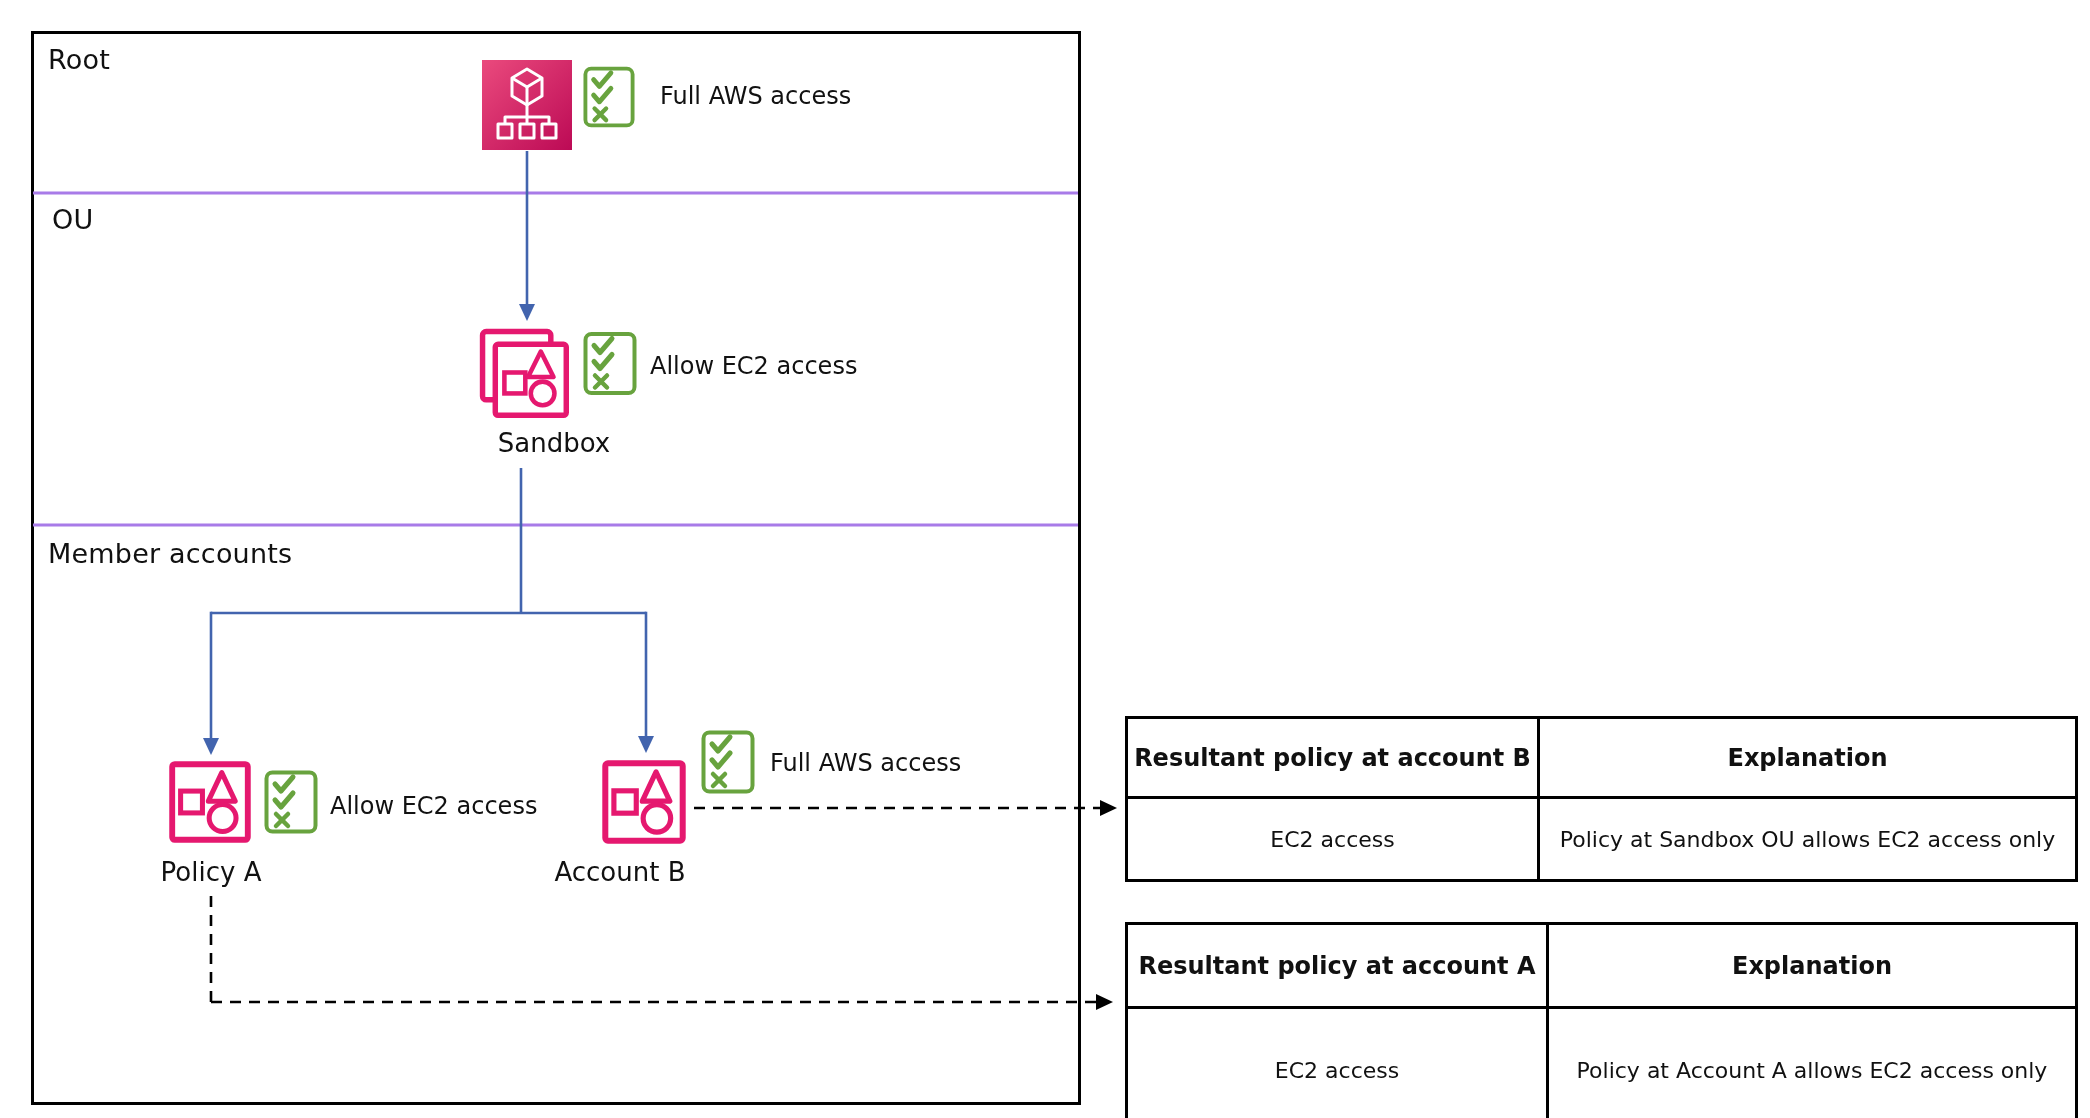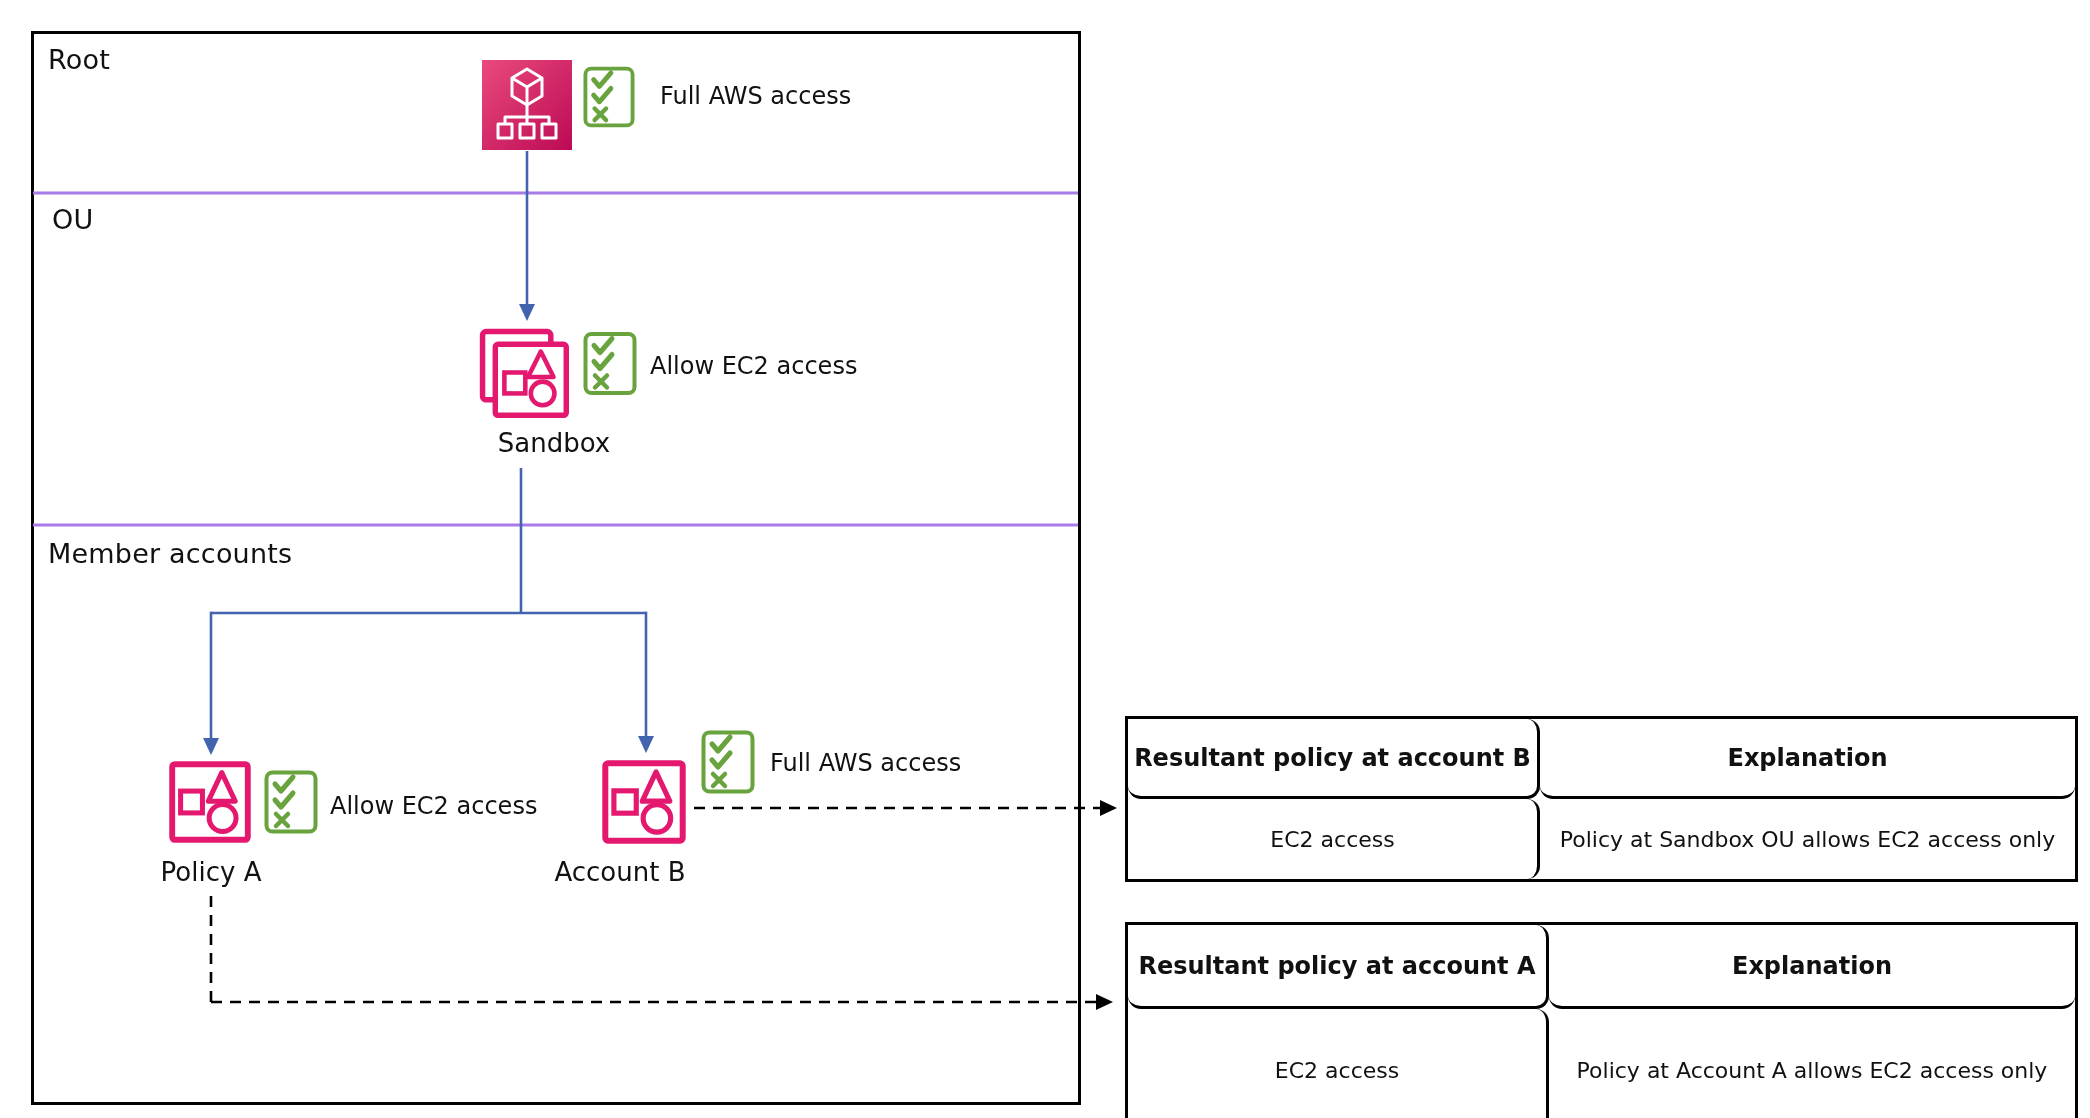--- a/index.html
+++ b/index.html
@@ -101,21 +101,20 @@
     grid-template-columns: 421px 1fr;
     grid-template-rows: 84px 1fr;
   }
   .ptable .cell {
     display: flex;
     align-items: center;
     justify-content: center;
     text-align: center;
     font-size: 22px;
     padding: 4px 0;
-    border-radius: 13px;
   }
   .ptable .cell.col0 { border-right: 3px solid var(--line); }
   .ptable .cell.head { border-bottom: 3px solid var(--line); font-weight: bold; font-size: 24px; }
 </style>
 </head>
 <body>
 
 <div class="canvas">
 
   <div class="org-box"></div>

